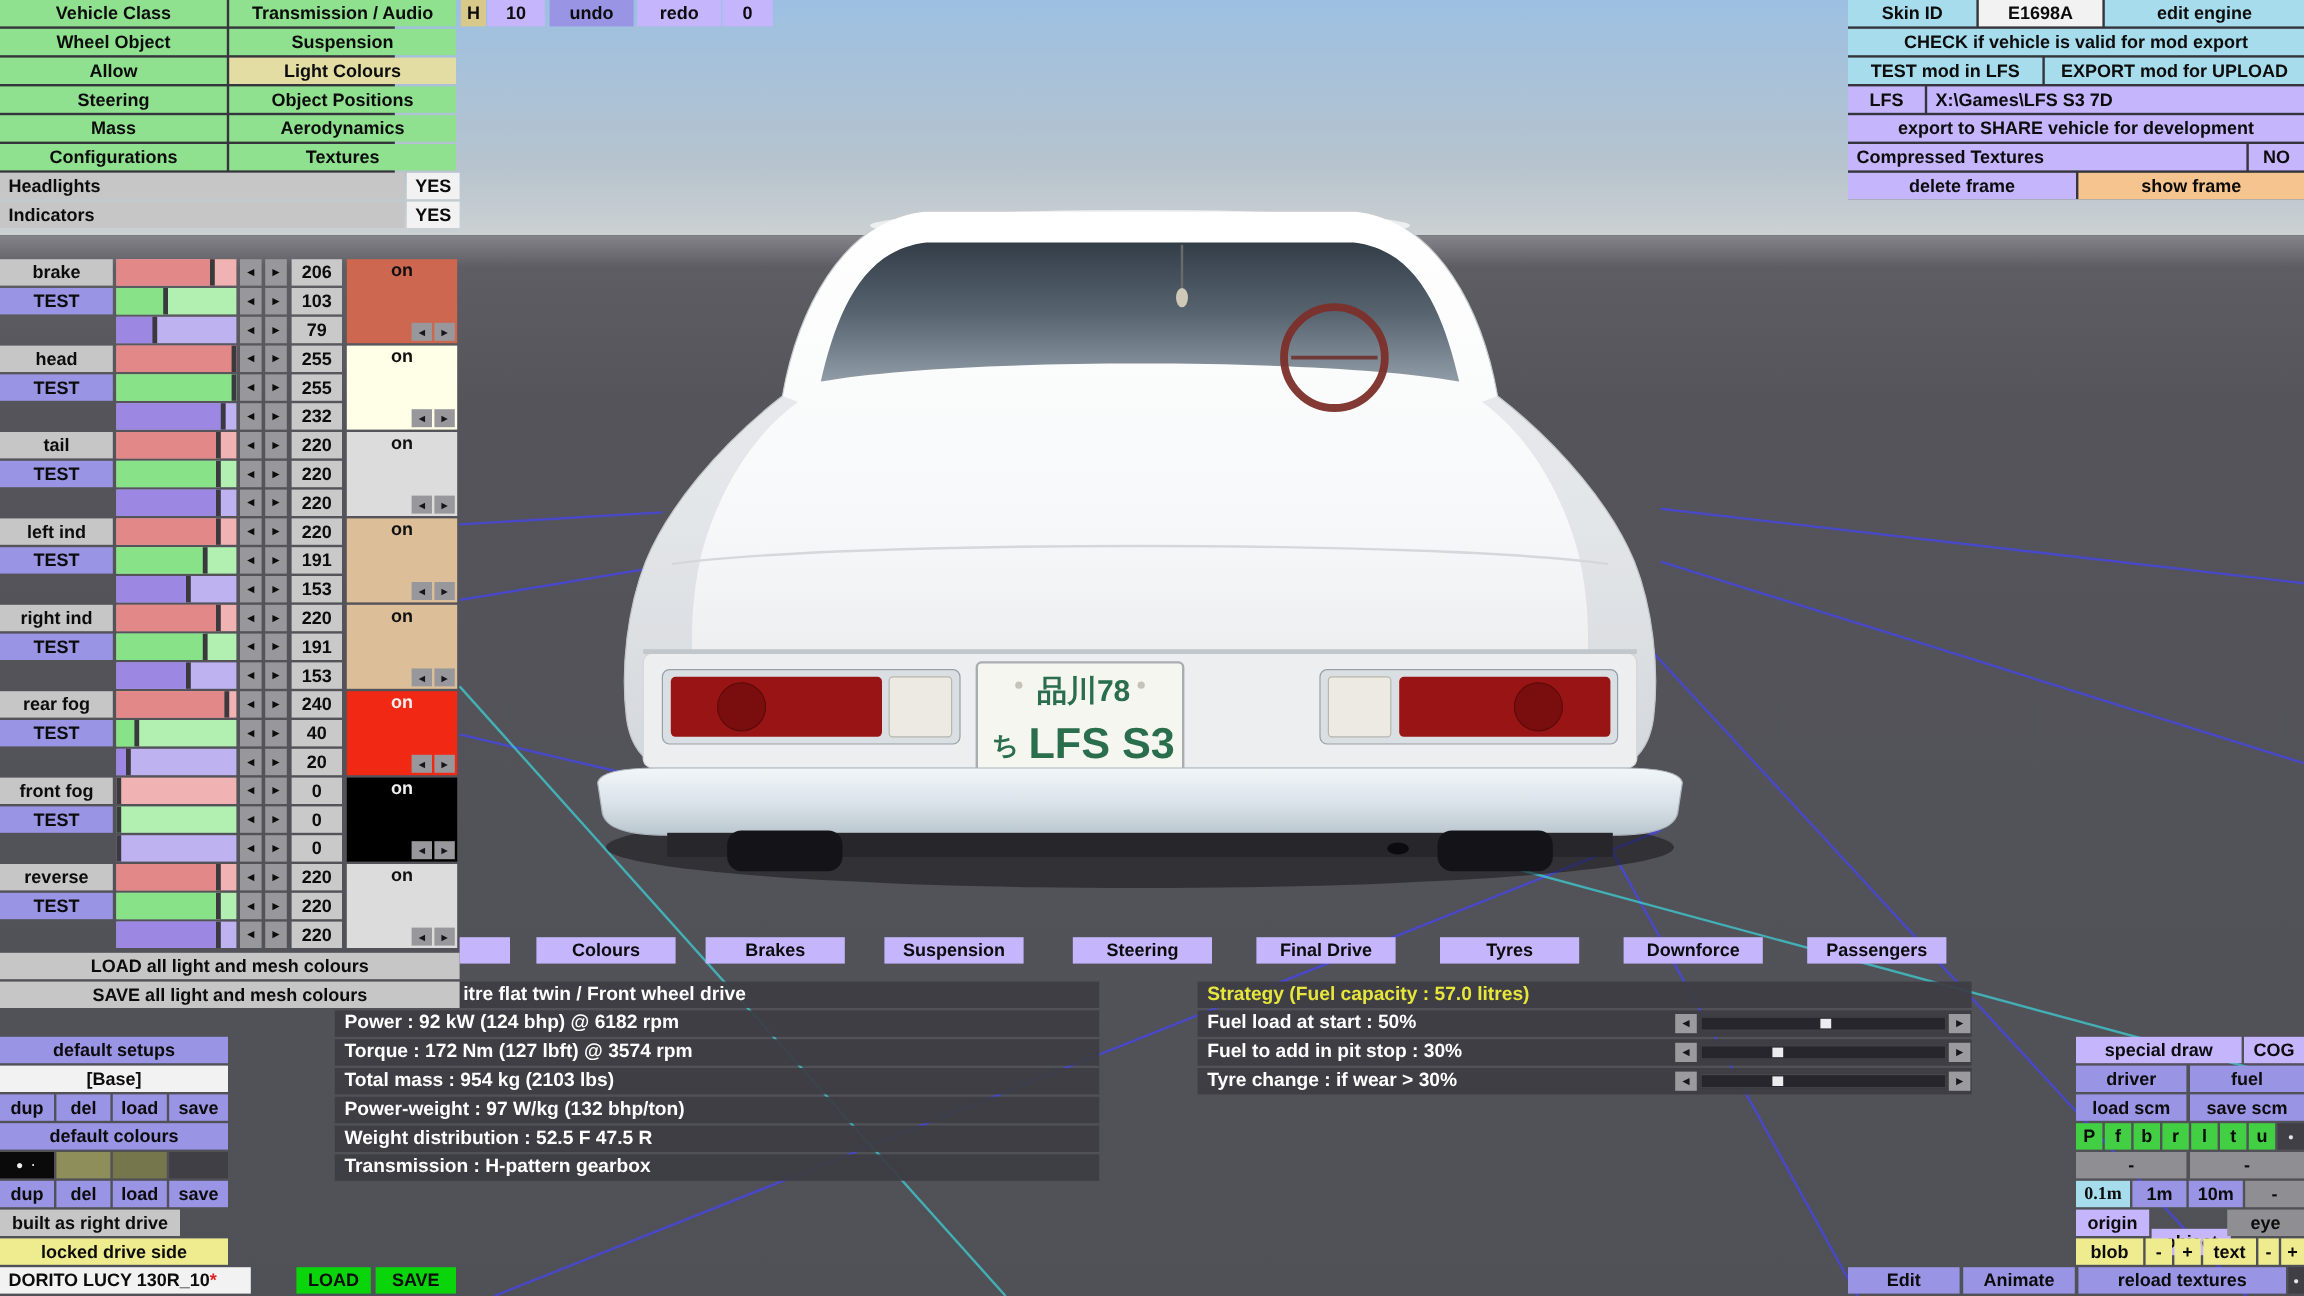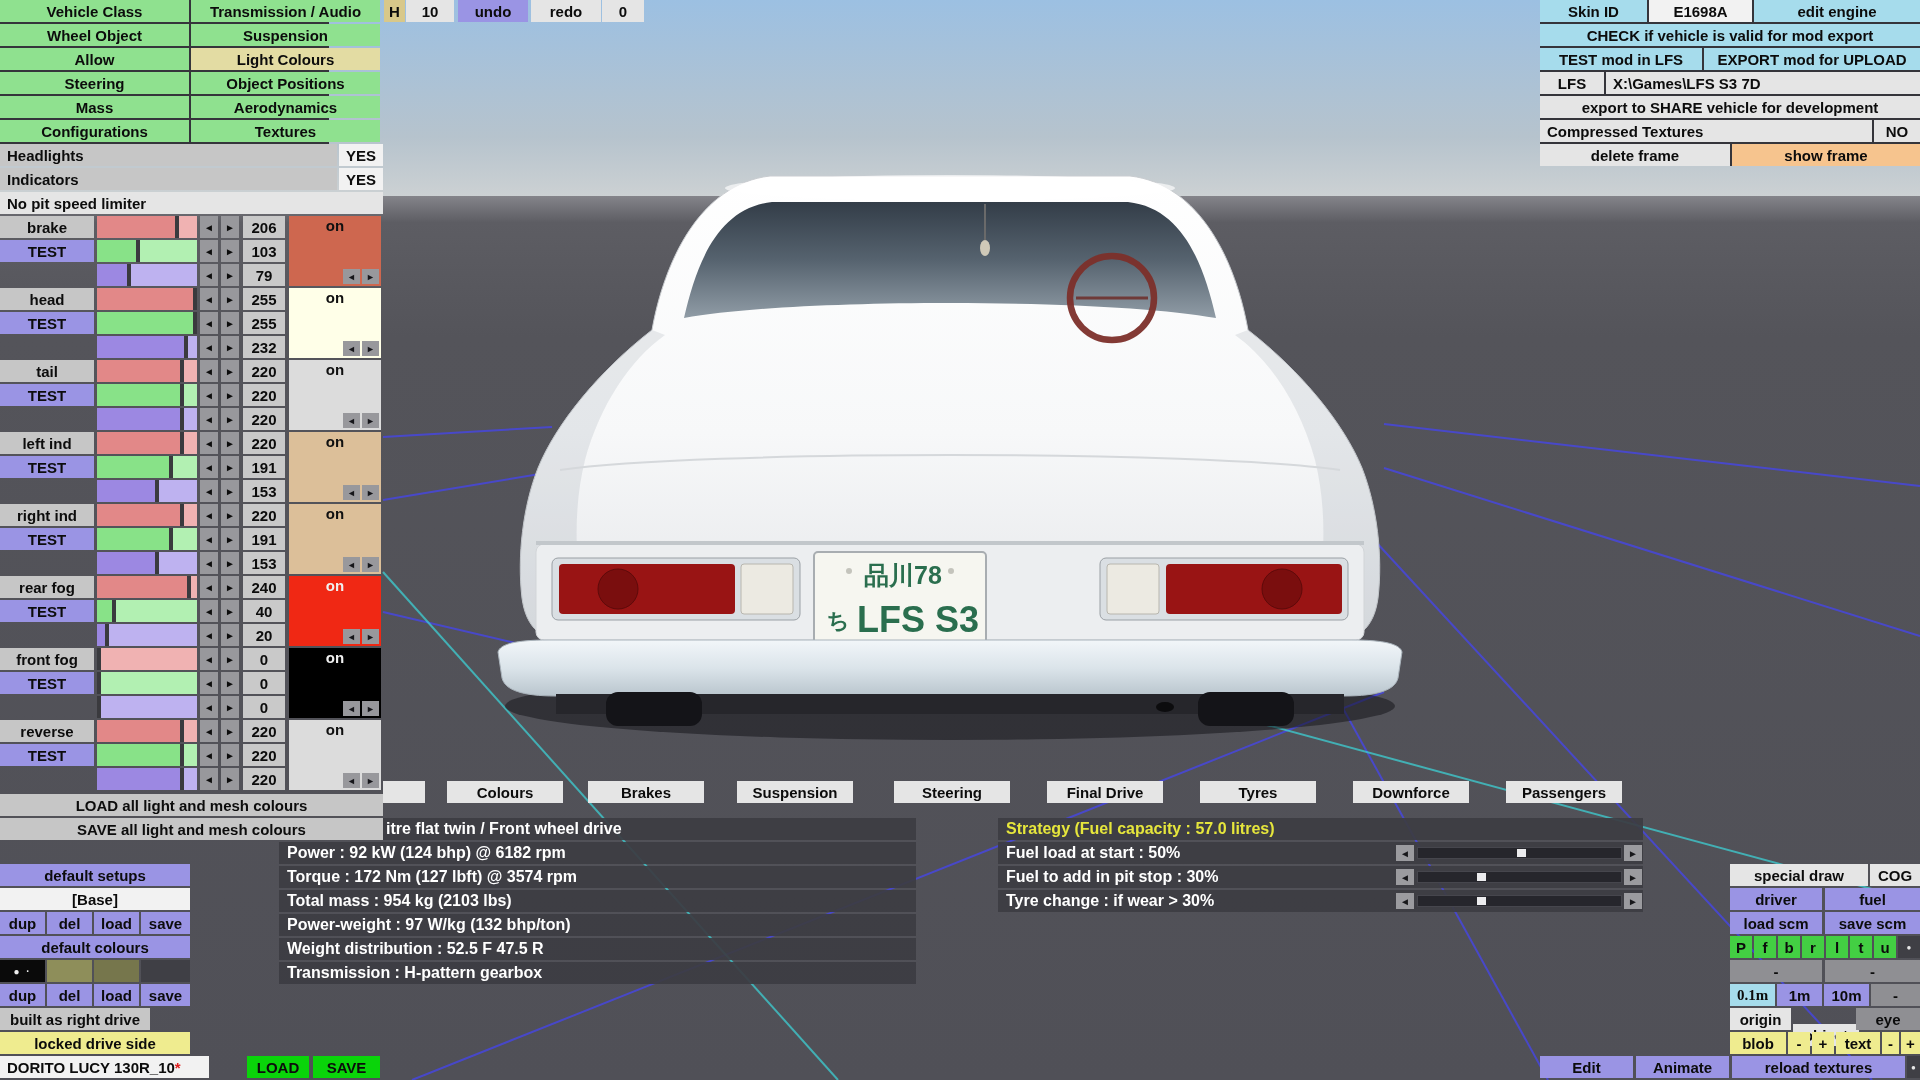--- a/index.html
+++ b/index.html
@@ -13,21 +13,21 @@
 
   .panel{position:absolute;z-index:10}
   .z8{z-index:8}
 
   .cell{position:absolute;height:22px;display:flex;align-items:center;justify-content:center;
         font-size:15px;font-weight:700;color:#0c0c0c;white-space:nowrap;overflow:hidden}
   .left{justify-content:flex-start;padding-left:7px}
   .mgreen{background:#8fe18f}
   .sel{background:#e3dca3}
   .lav{background:#9a94e4}
-  .gray{background:#e5e5e5}
+  .gray{background:#c4b5fd}
   .lgray{background:#c6c6c6}
   .dgray{background:#8f8f93}
   .cyan{background:#a6dcec}
   .green{background:#0ad40a}
   .yellow{background:#efec8f}
   .peach{background:#f6c48e}
   .white{background:#f2f2f2}
   .tan{background:#d8c88a}
   .dark{background:#3f3f45;color:#e6e6e6}
   .flag{background:#43cf43}
@@ -195,21 +195,20 @@
     <div class="cell gray" style="left:334px;top:120px;width:46px">NO</div>
     <div class="cell gray" style="left:0;top:144px;width:190px">delete frame</div>
     <div class="cell peach" style="left:192px;top:144px;width:188px">show frame</div>
   </div>
 
   <div id="toggles" class="panel">
     <div class="cell lgray left" style="left:0;top:0;width:337px">Headlights</div>
     <div class="cell white" style="left:339px;top:0;width:44px">YES</div>
     <div class="cell lgray left" style="left:0;top:24px;width:337px">Indicators</div>
     <div class="cell white" style="left:339px;top:24px;width:44px">YES</div>
-    <div class="cell gray left" style="left:0;top:48px;width:383px">No pit speed limiter</div>
   </div>
 
   <div id="lights-panel" class="panel">
       <div class="cell lgray" style="left: 0px; top: 0px; width: 94px;">brake</div>
       <div class="cell lav" style="left: 0px; top: 24px; width: 94px;">TEST</div>
       <div class="track" style="left: 97px; top: 0px; width: 100px; background: rgb(240, 178, 178);">
         <div class="tfill" style="width: 80.8%; background: rgb(226, 136, 136);"></div>
         <div class="thandle" style="left: 78px;"></div>
       </div>
       <div class="cell arr" style="left: 200px; top: 0px; width: 18px;">◄</div>

